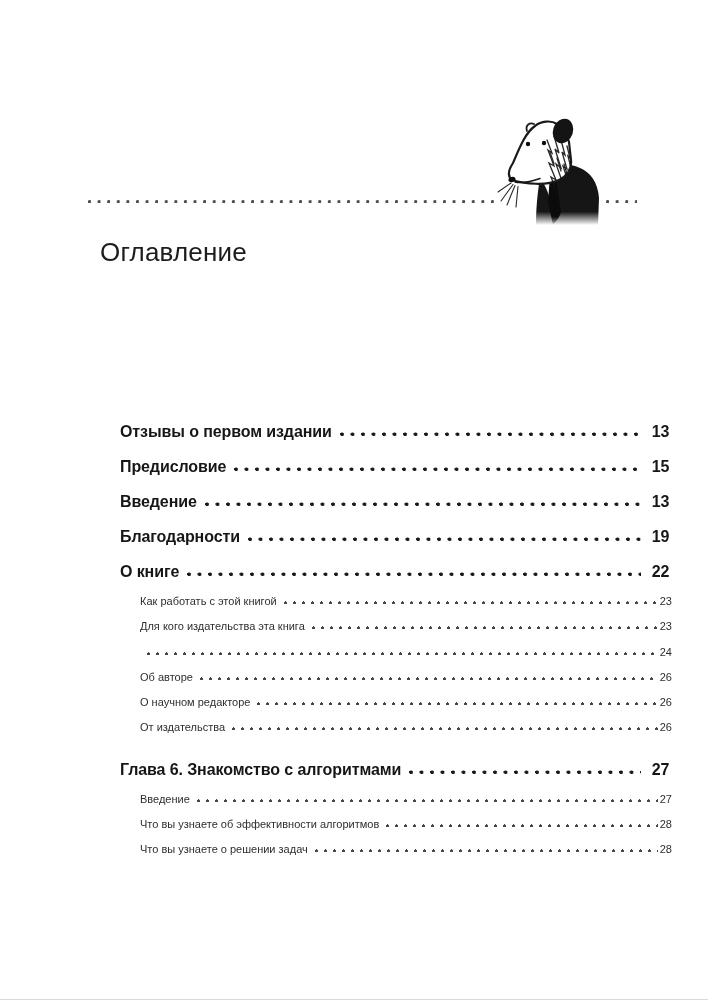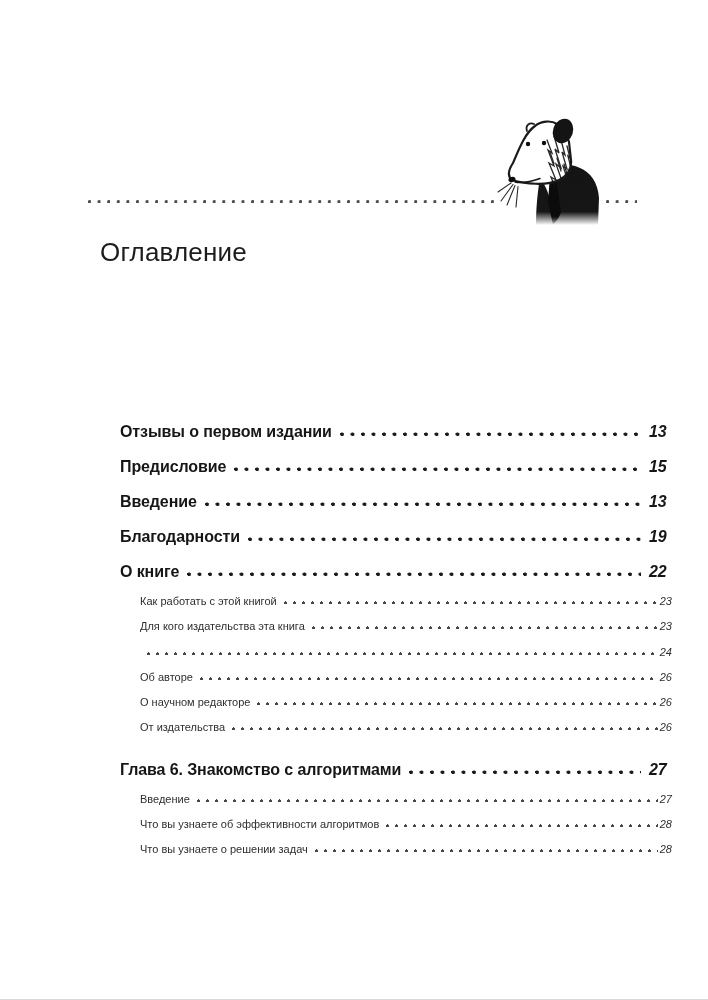--- a/index.html
+++ b/index.html
@@ -51,21 +51,21 @@
   .toc-row.top .leader {
     margin:0 8px 0 8px; height:5px;
     background-image: radial-gradient(circle at 2px 2.3px, #1a1a1a 1.7px, transparent 2px);
     background-size:10.5px 5px;
   }
   .toc-row.sub .leader {
     margin:0 2px 0 7px; height:4px;
     background-image: radial-gradient(circle at 1.6px 1.8px, #474747 1.35px, transparent 1.6px);
     background-size:9px 4px;
   }
-  .toc-page { text-align:left; white-space:nowrap;font-style:italic; }
+  .toc-page { text-align:center; white-space:nowrap; }
   .toc-row.top .toc-page { min-width:23px; }
 </style>
 </head>
 <body>
 
 <div class="page">
 
   <div class="header-rule"></div>
 
   <svg class="rat" viewBox="0 0 104 114" xmlns="http://www.w3.org/2000/svg" aria-hidden="true">

